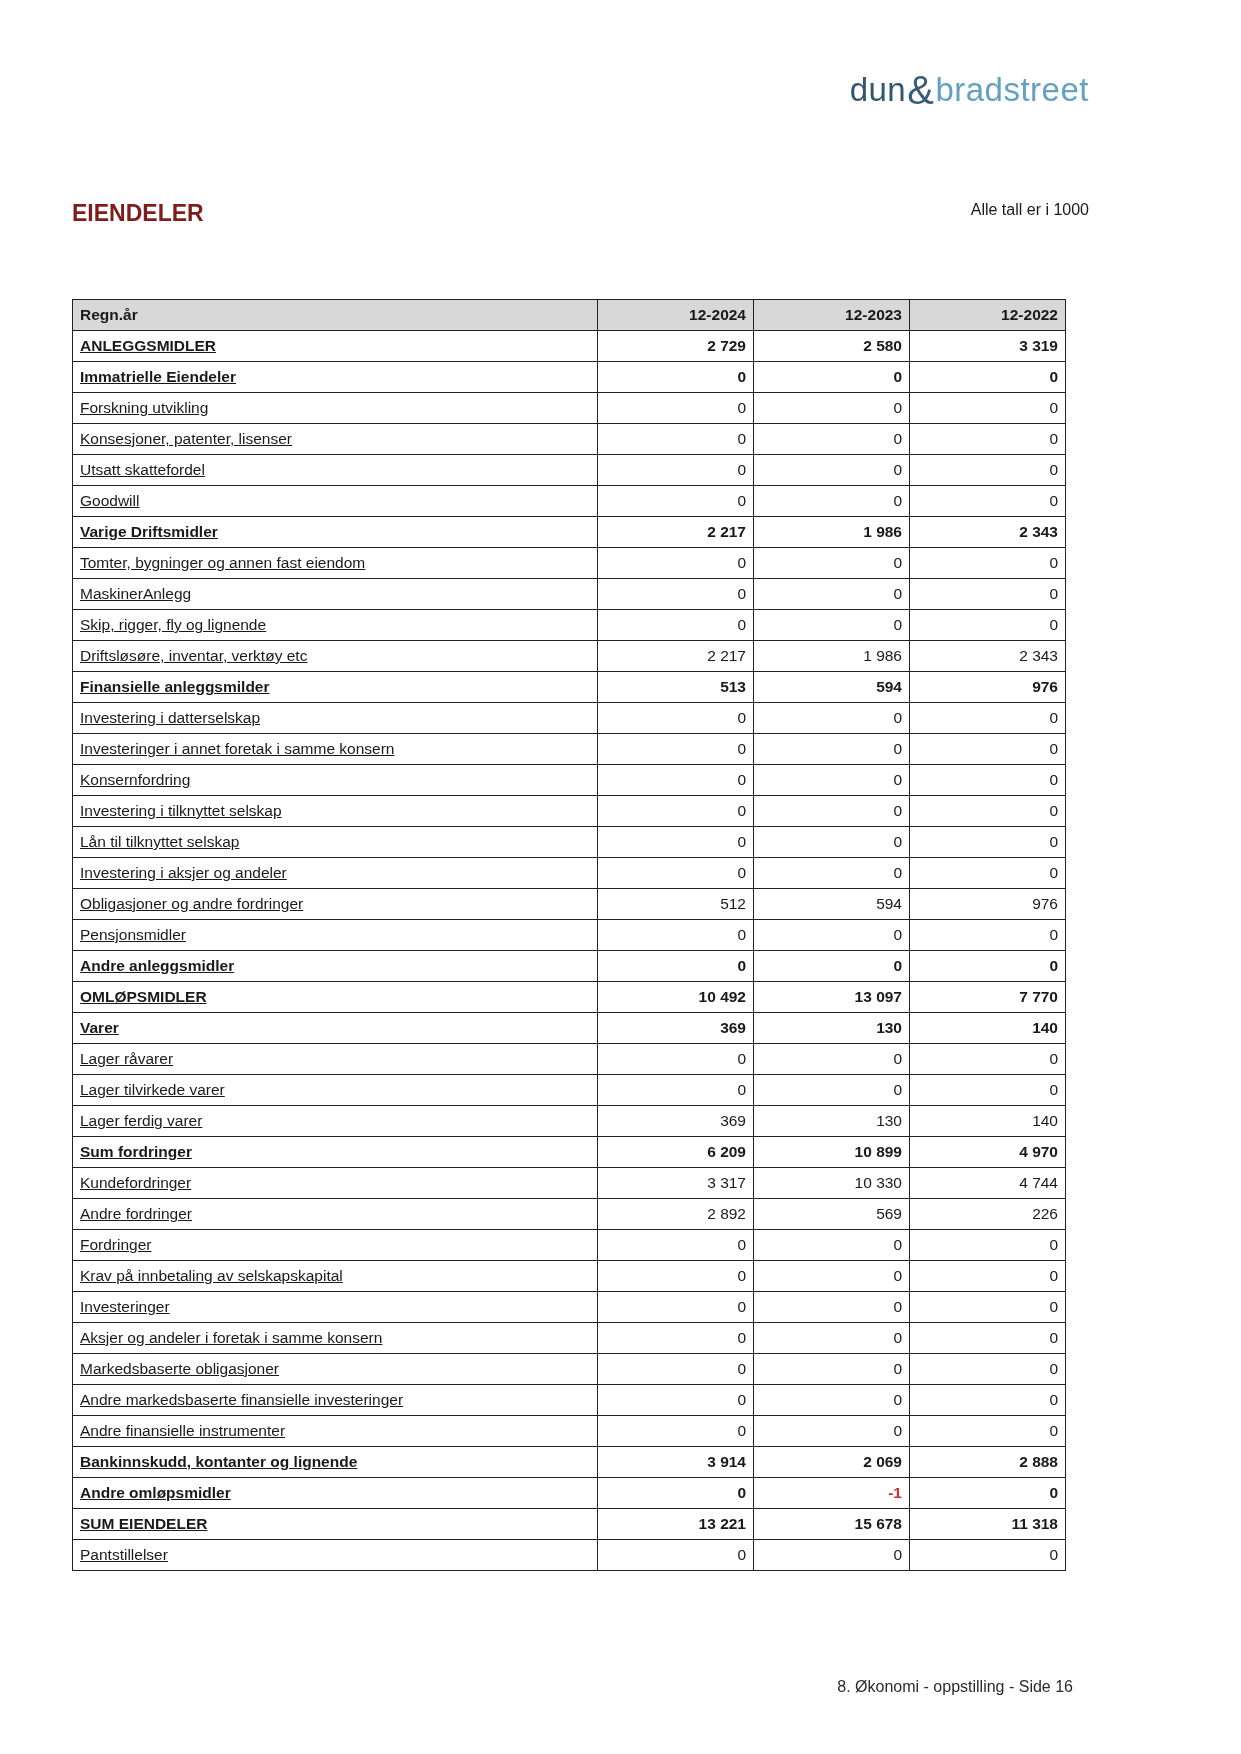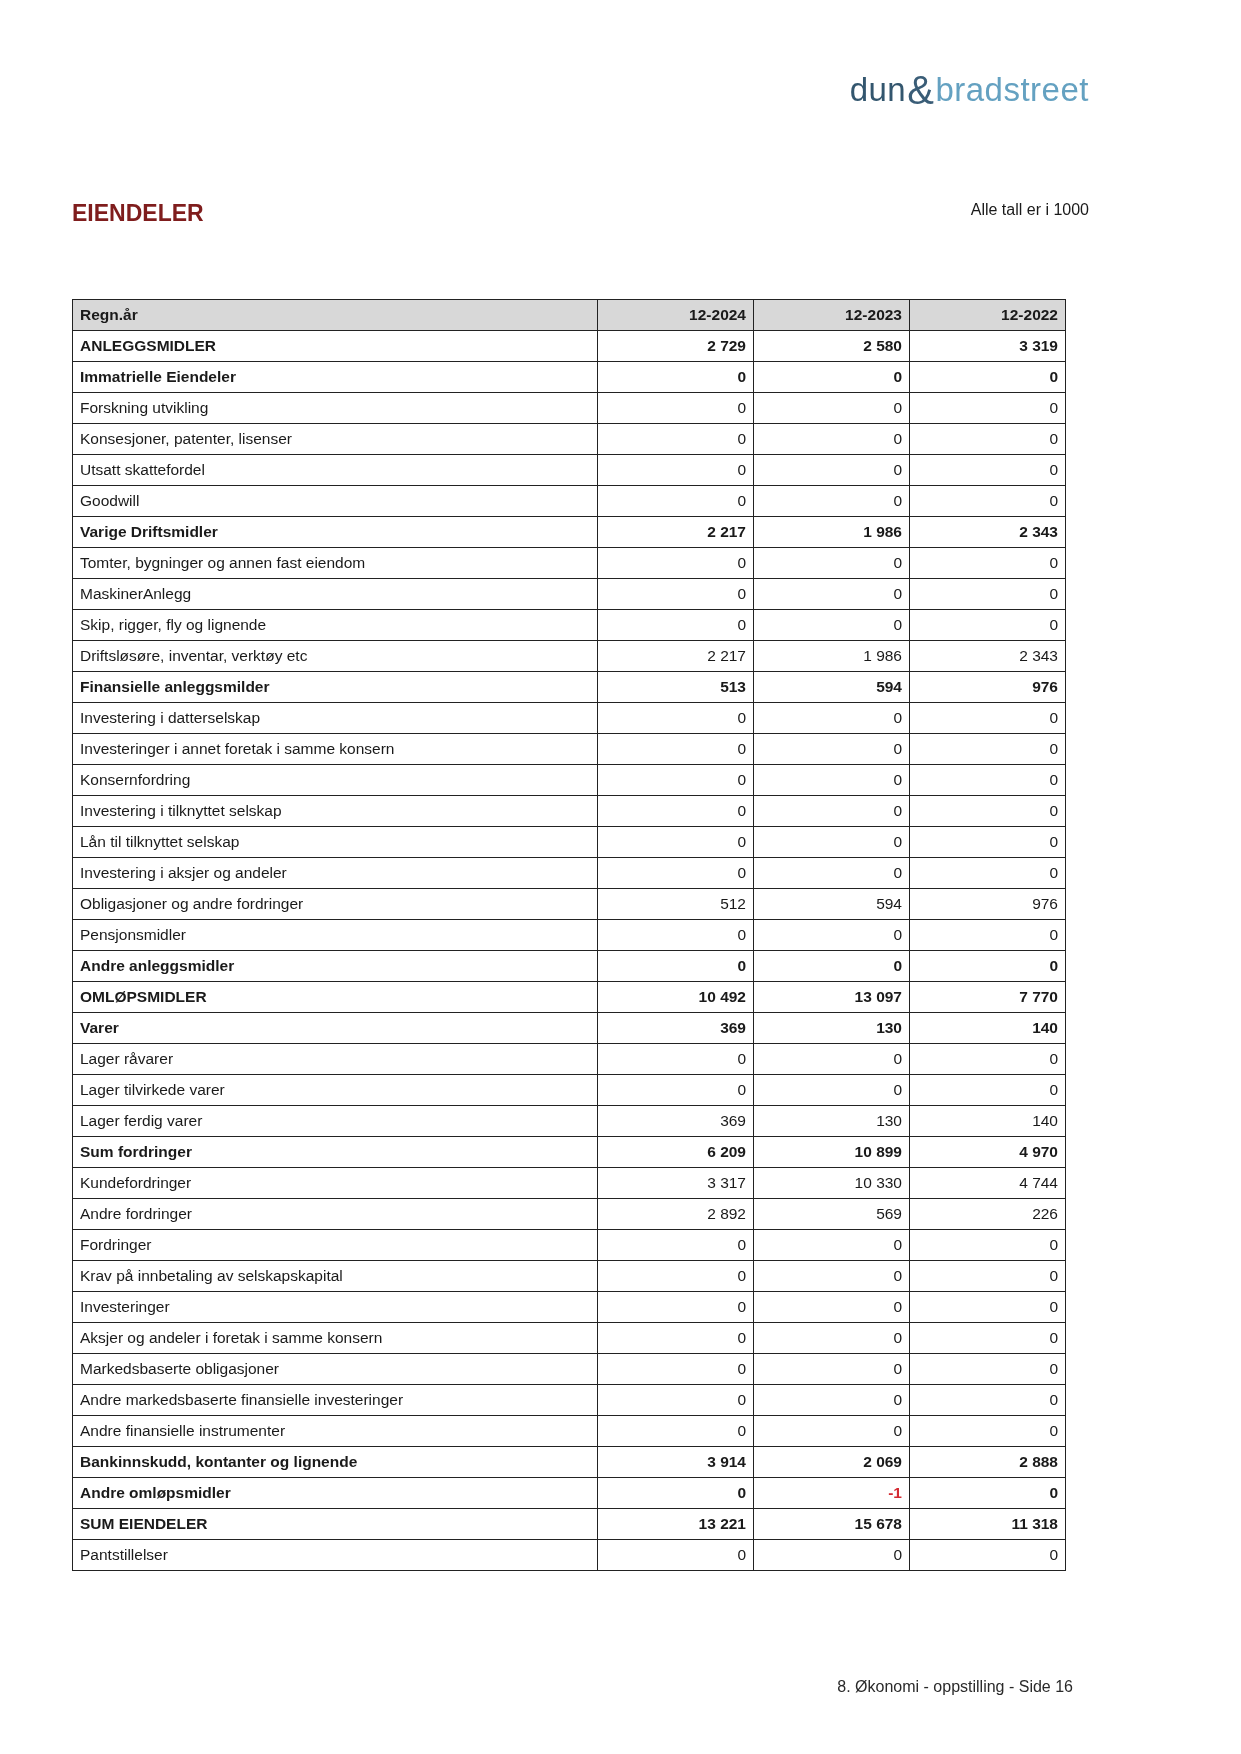--- a/index.html
+++ b/index.html
@@ -69,21 +69,21 @@
     overflow: hidden;
     white-space: nowrap;
     vertical-align: middle;
   }
   table.balance thead th {
     background: #d8d8d8;
     font-weight: bold;
     text-align: left;
   }
   table.balance thead th.num { text-align: right; }
-  table.balance td.label { text-align: left; font-weight: normal; }
+  table.balance td.label { text-align: left; font-weight: normal; text-decoration: underline; }
   table.balance td.num { text-align: right; font-weight: normal; }
   table.balance tr.bold td { font-weight: bold; }
   table.balance td.neg { color: #d42a32; }
 
   
   .footer {
     position: absolute;
     top: 1678px;
     right: 192px;
     font-size: 16px;

